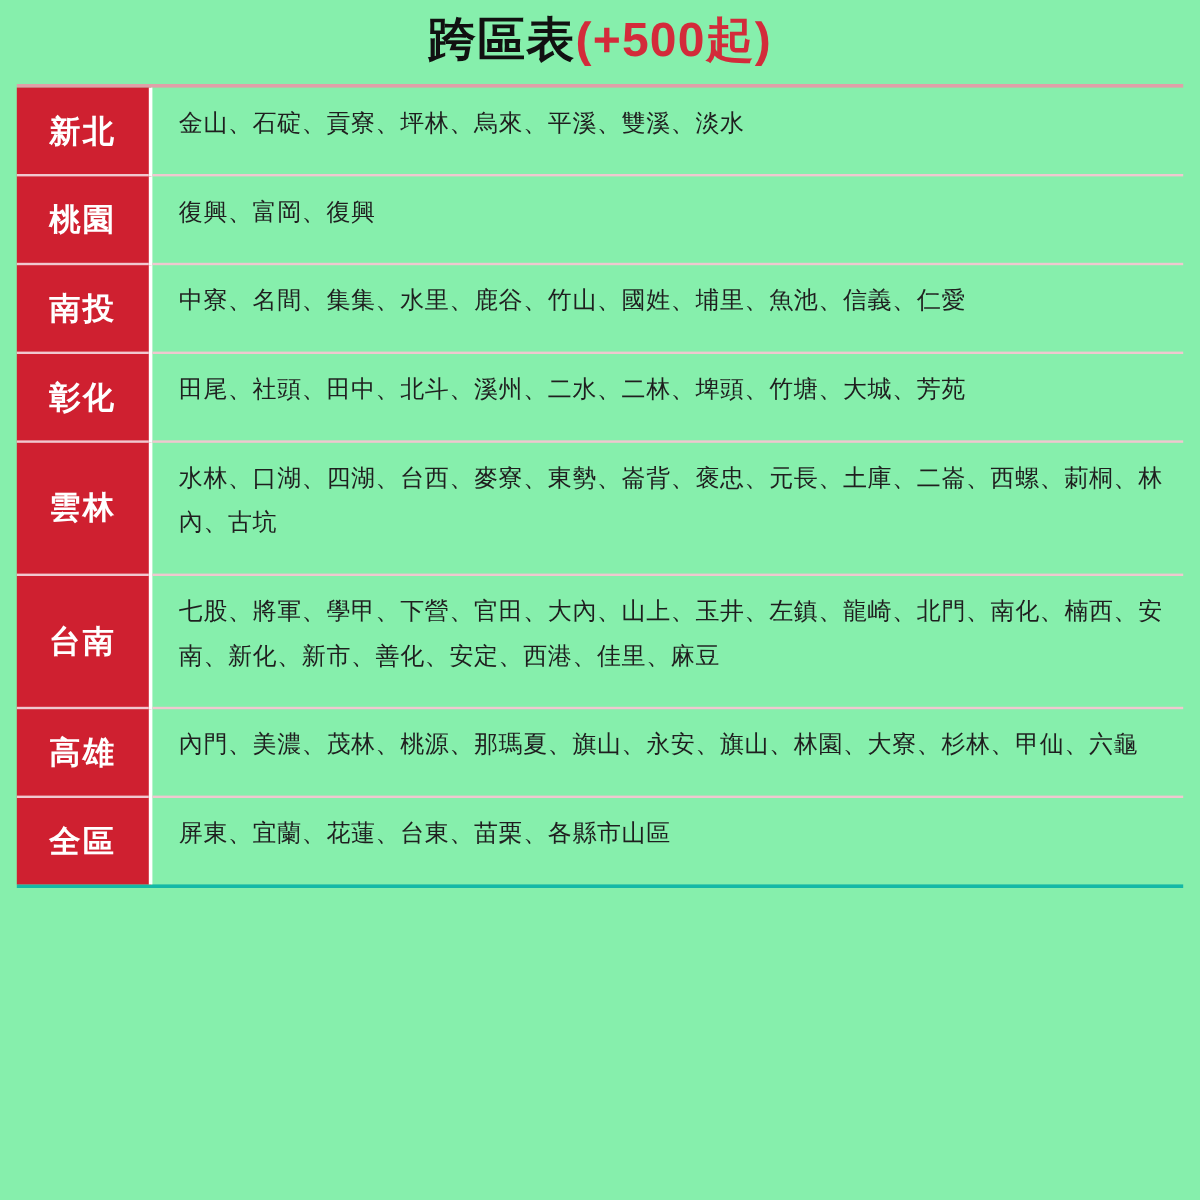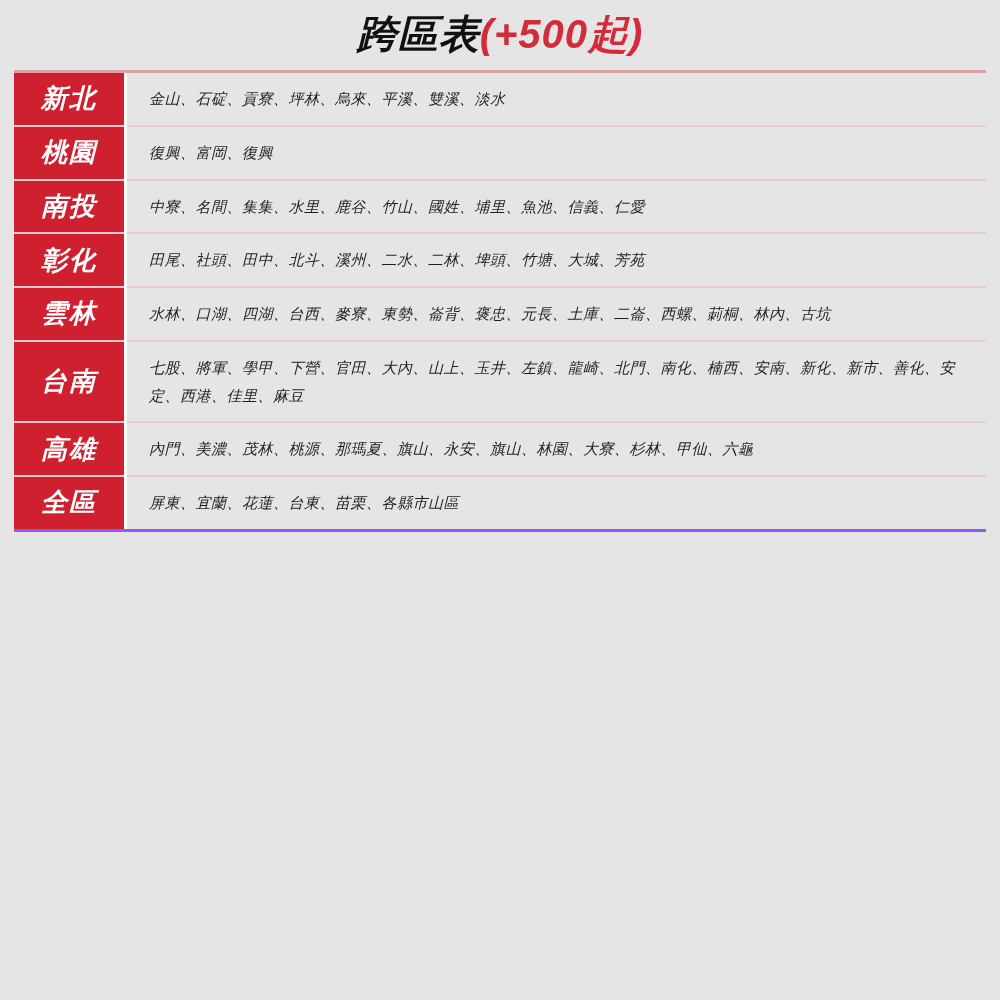--- a/index.html
+++ b/index.html
@@ -12,40 +12,39 @@
     height: 1000px;
     font-family: "Liberation Sans", sans-serif;
     color: #1a1a1a;
     overflow: hidden;
   }
   .page {
     width: 1000px;
     height: 1000px;
     position: relative;
     box-sizing: border-box;
-    background: #e5e5e5;
-    font-style: italic;
+    background: #86efac;
   }
   .title {
     text-align: center;
     font-size: 40px;
     font-weight: bold;
     letter-spacing: 1px;
     padding-top: 8px;
     padding-bottom: 10px;
     line-height: 1.3;
     white-space: nowrap;
   }
   .title .t-main { color: #111111; }
   .title .t-accent { color: #d32b3a; }
 
   .table-wrap {
     margin: 0 14px 0 14px;
     border-top: 3px solid #e0a0a8;
-    border-bottom: 3px solid #8b5cf6;
+    border-bottom: 3px solid #14b8a6;
   }
   table.zones {
     width: 972px;
     border-collapse: collapse;
     table-layout: fixed;
   }
   table.zones tr {
     border-bottom: 2px solid #f0c8cf;
   }
   table.zones tr:last-child {
@@ -57,22 +56,22 @@
     color: #ffffff;
     font-size: 26px;
     font-weight: bold;
     text-align: center;
     vertical-align: middle;
     letter-spacing: 2px;
     padding: 0;
     border-right: 3px solid #ffffff;
   }
   td.zone-list {
-    padding: 12px 10px 12px 22px;
-    font-size: 15px;
+    padding: 12px 10px 23px 22px;
+    font-size: 20px;
     line-height: 1.85;
     color: #1f1f1f;
     vertical-align: middle;
     letter-spacing: 0.5px;
     word-break: break-all;
   }
   .sep { color: #1f1f1f; }
 </style>
 </head>
 <body>

